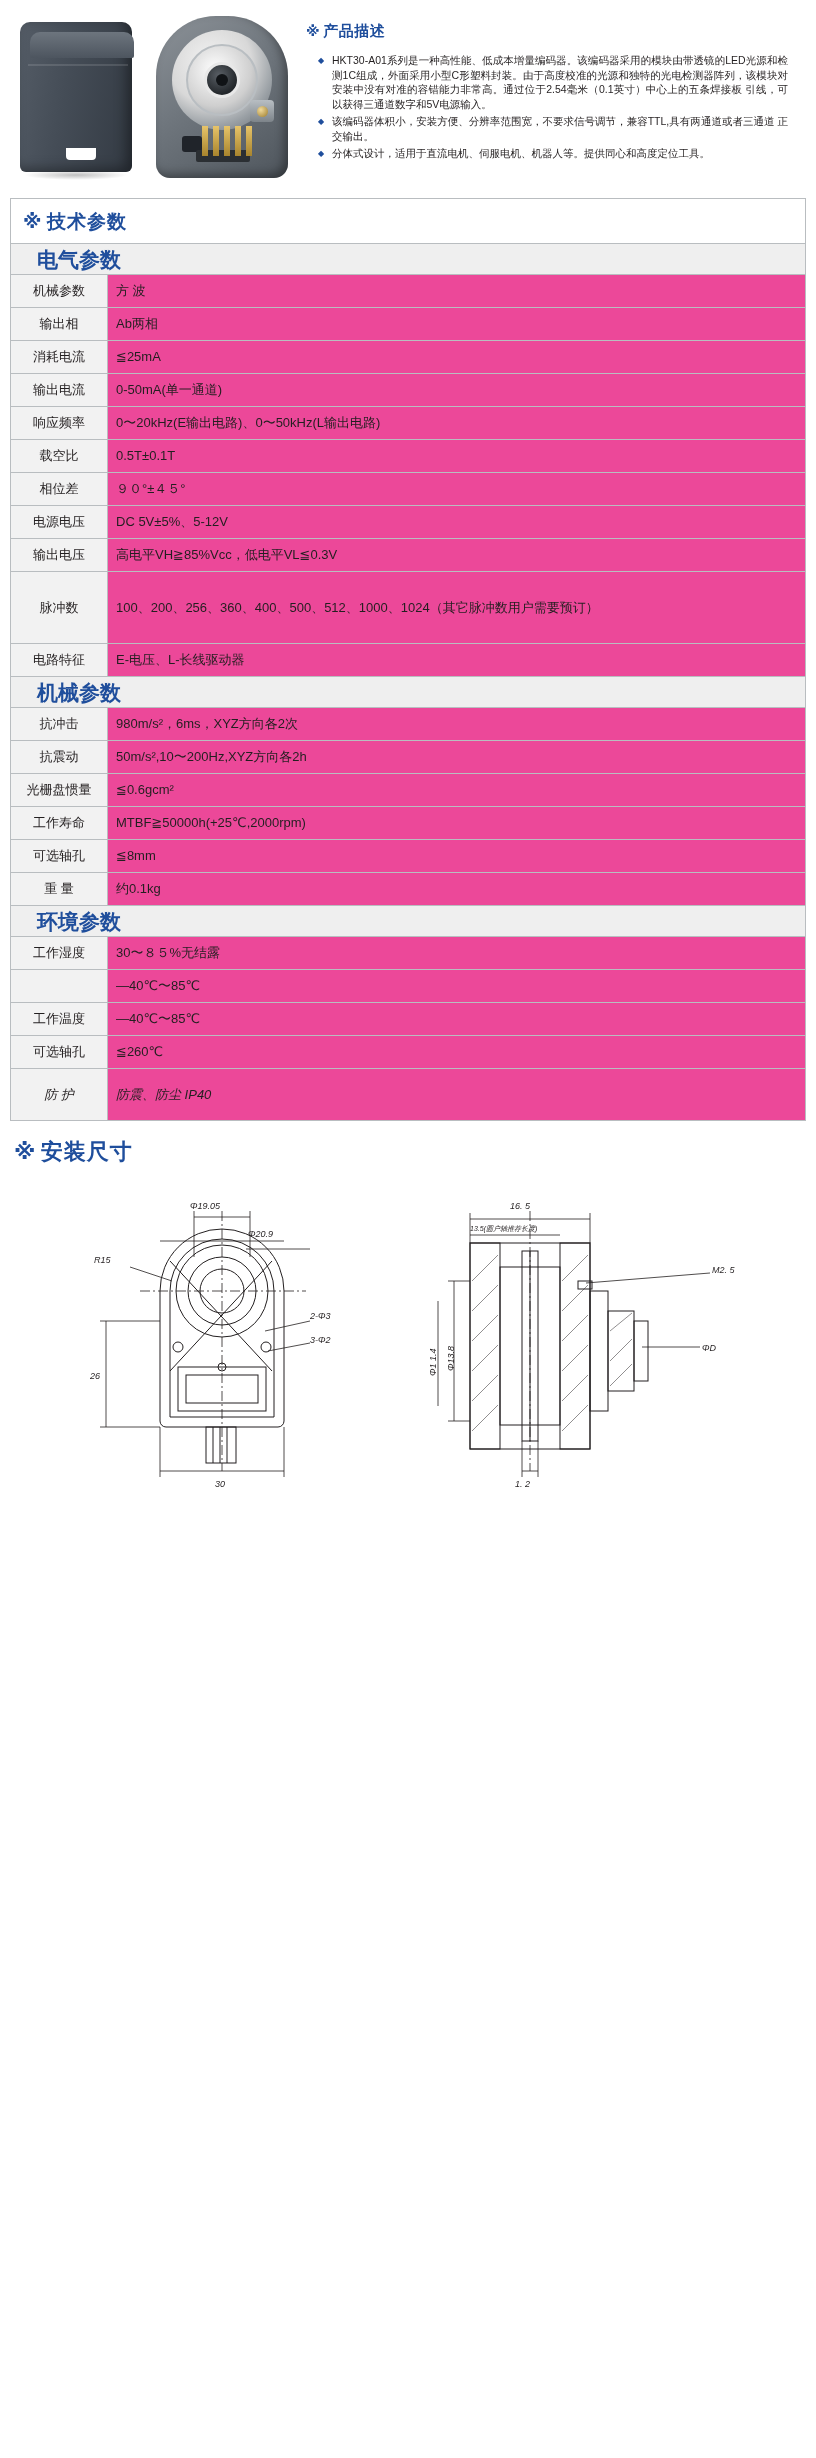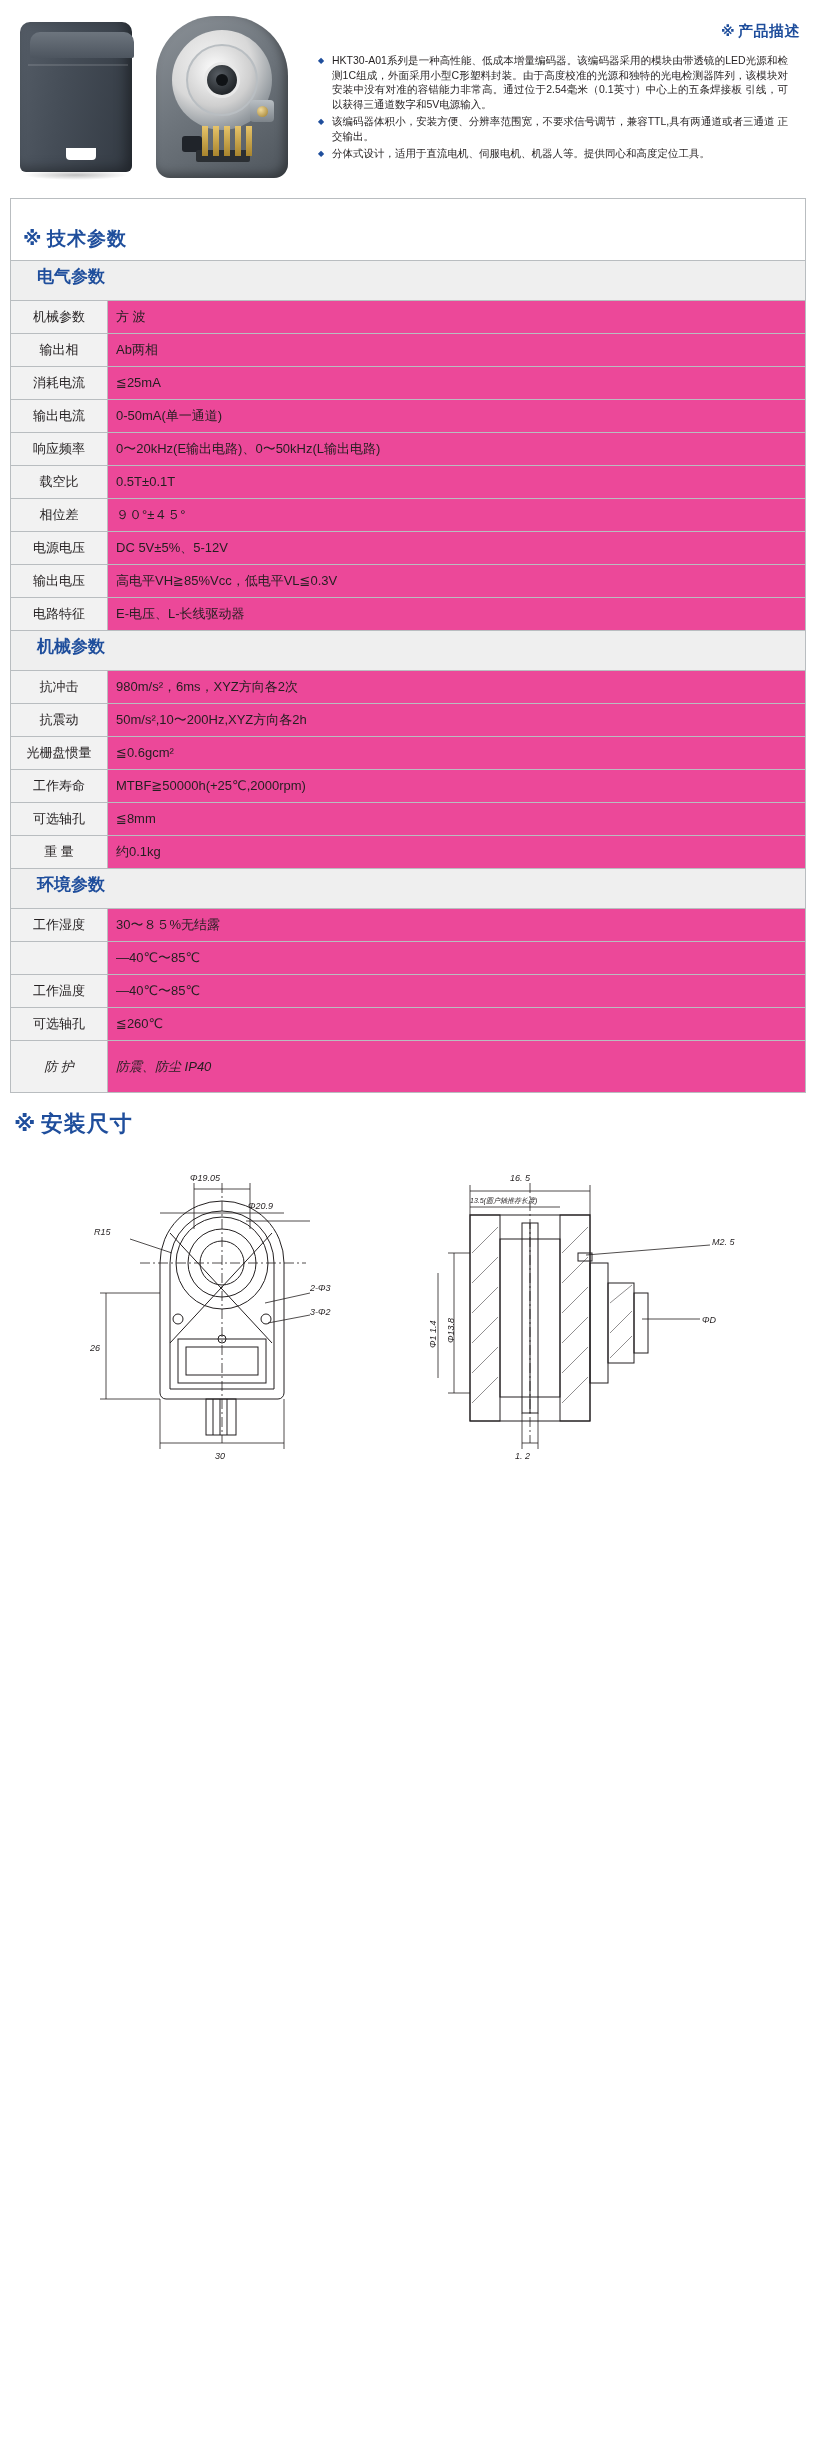--- a/index.html
+++ b/index.html
@@ -102,21 +102,20 @@
   }
 
   
   .desc { flex: 1 1 auto; padding-top: 14px; padding-right: 6px; }
   .desc-title {
     color: #1f4e9c;
     font-weight: bold;
     font-size: 15px;
     margin-bottom: 8px;
     letter-spacing: .5px;
-    text-align: right;
   }
   .desc-title .star { color:#1f4e9c; font-size: 14px; margin-right: 3px; }
   .desc ul { list-style: none; margin: 12px; padding: 0; }
   .desc li {
     position: relative;
     padding-left: 14px;
     font-size: 10.5px;
     line-height: 14.5px;
     color: #231f20;
     margin-bottom: 3px;
@@ -130,21 +129,21 @@
     font-size: 8px;
     line-height: 15px;
   }
 
   
   .section { margin: 6px 10px 0 10px; }
   .sec-head {
     border: 1px solid #b9bdc0;
     border-bottom: none;
     background: #ffffff;
-    padding: 27px 12px 8px 12px;
+    padding: 10px 12px 8px 12px;
   }
   .sec-head-title {
     color: #1f4e9c;
     font-weight: bold;
     font-size: 19px;
     letter-spacing: 1px;
   }
   table.spec {
     width: 100%;
     border-collapse: collapse;
@@ -160,22 +159,22 @@
     width: 97px;
     text-align: center;
     background: #f2f2f2;
     white-space: nowrap;
   }
   td.value { background: #ec4899; }
   tr.group td {
     background: #efefef;
     color: #1f4e9c;
     font-weight: bold;
-    font-size: 17px;
-    padding: 7px 8px 14px 26px;
+    font-size: 21px;
+    padding: 7px 8px 5px 26px;
   }
   td.tall { height: 72px; }
   td.mid { height: 52px; font-style: italic; }
 
   
   .dim-head {
     margin: 16px 10px 4px 14px;
   }
   .dim-title {
     color: #1f4e9c;
@@ -283,20 +282,24 @@
         </tr>
         <tr>
           <td class="label">电源电压</td>
           <td class="value">DC 5V±5%、5-12V</td>
         </tr>
         <tr>
           <td class="label">输出电压</td>
           <td class="value">高电平VH≧85%Vcc，低电平VL≦0.3V</td>
         </tr>
         <tr>
+          <td class="label tall">脉冲数</td>
+          <td class="value tall">100、200、256、360、400、500、512、1000、1024（其它脉冲数用户需要预订）</td>
+        </tr>
+        <tr>
           <td class="label">电路特征</td>
           <td class="value">E-电压、L-长线驱动器</td>
         </tr>
 
         <tr class="group">
           <td colspan="2">机械参数</td>
         </tr>
         <tr>
           <td class="label">抗冲击</td>
           <td class="value">980m/s²，6ms，XYZ方向各2次</td>

